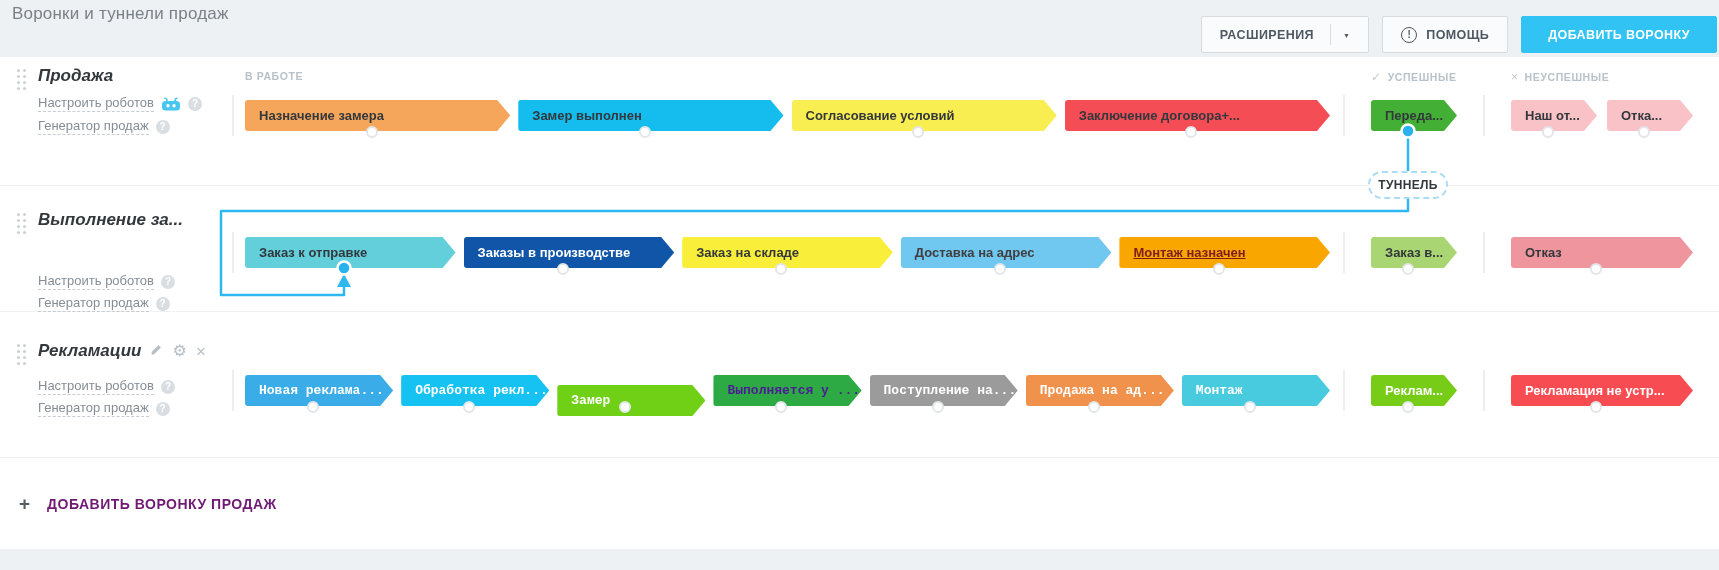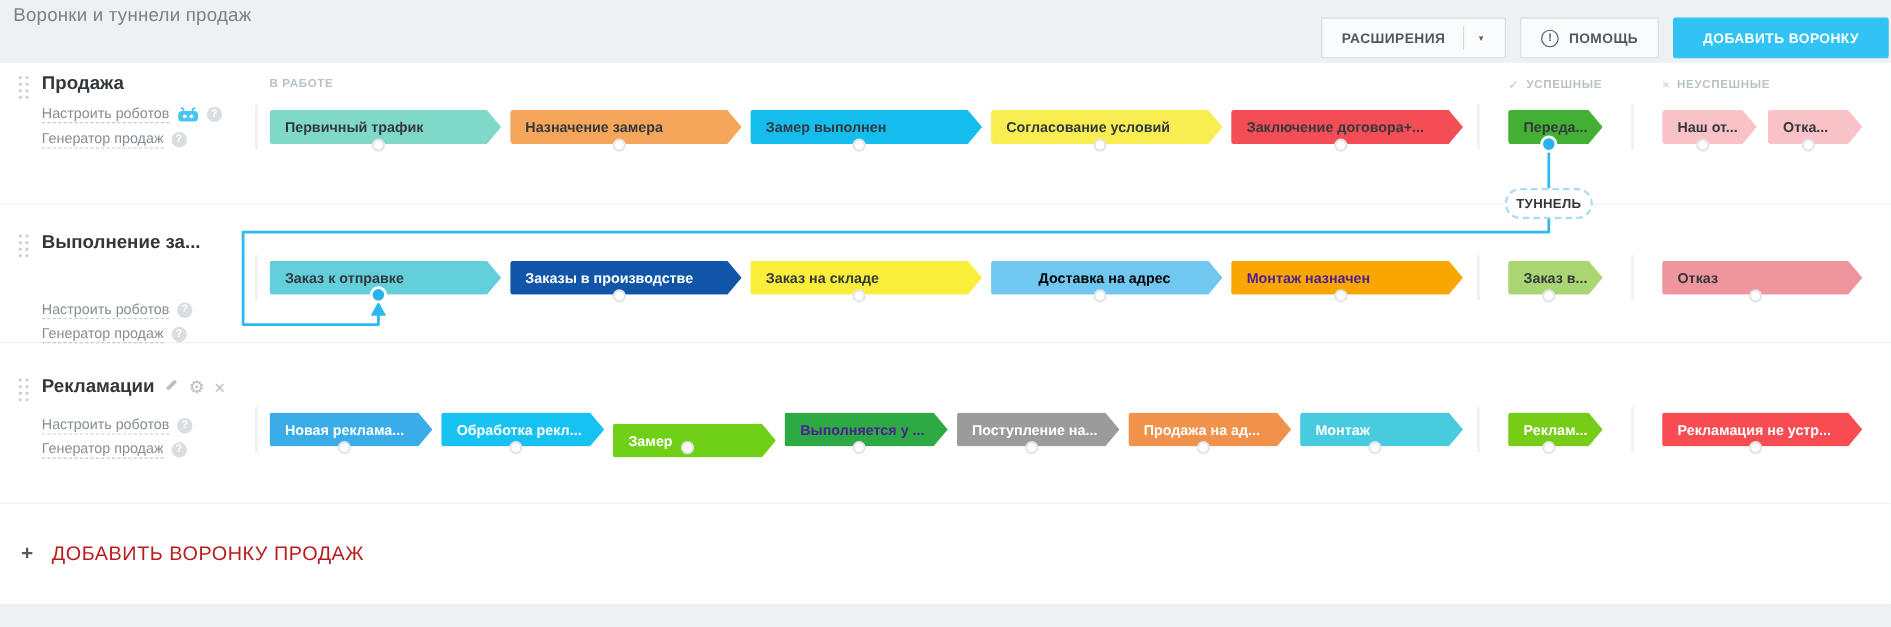--- a/index.html
+++ b/index.html
@@ -37,21 +37,21 @@
   }
   .frow{position:absolute;left:0;width:100%;border-bottom:1px solid #f0f1f2;box-sizing:border-box;}
   .handle{position:absolute;left:17px;width:9px;height:21px;}
   .handle i{
     display:block;width:3px;height:3px;border-radius:50%;background:#ccd1d6;
     box-shadow:6px 0 0 #ccd1d6,0 6px 0 #ccd1d6,6px 6px 0 #ccd1d6,
                0 12px 0 #ccd1d6,6px 12px 0 #ccd1d6,0 18px 0 #ccd1d6,6px 18px 0 #ccd1d6;
   }
   .ftitle{
     position:absolute;left:38px;font-size:17px;font-weight:700;color:#33383d;
-    white-space:nowrap;display:flex;align-items:flex-end;gap:9px;
+    white-space:nowrap;display:flex;align-items:center;gap:9px;font-style:italic;
   }
   .ftitle .ticon{font-size:14px;color:#b6bec5;font-weight:400;cursor:pointer;line-height:1;}
   .ftitle svg{cursor:pointer;}
   .flink{
     position:absolute;left:38px;font-size:13px;color:#858d95;white-space:nowrap;
     display:flex;align-items:center;gap:7px;cursor:pointer;
   }
   .flink .txt{border-bottom:1px dashed #c6ccd1;padding-bottom:1px;}
   .qmark{
     width:14px;height:14px;border-radius:50%;background:#d9dee2;color:#fff;
@@ -87,21 +87,21 @@
     font-size:12px;font-weight:700;color:#33383d;letter-spacing:.3px;cursor:pointer;
     box-sizing:border-box;
   }
   
   .footer-add{
     position:absolute;left:0;top:401px;width:100%;height:91px;
     display:flex;align-items:center;padding-left:19px;box-sizing:border-box;
     gap:17px;cursor:pointer;
   }
   .footer-add .plus{font-size:19px;font-weight:700;color:#555c64;line-height:1;}
-  .footer-add .lbl{font-size:18px;font-weight:400;color:#b91c1c;letter-spacing:.5px;}
+  .footer-add .lbl{font-size:14px;font-weight:700;color:#701a75;letter-spacing:.5px;}
 </style>
 </head>
 <body>
 
 <div class="page">
 
   <div class="hdr">
     <h1 class="page-title">Воронки и туннели продаж</h1>
     <div class="toolbar">
       <div class="btn">
@@ -145,24 +145,20 @@
             <span class="qmark">?</span>
           </div>
           <div class="col-div" style="left: 232px; top: 38px; height: 41px;"></div>
           <div class="zone-div" style="left: 1343px; top: 38px; height: 41px;"></div>
           <div class="zone-div" style="left: 1483px; top: 38px; height: 41px;"></div>
           <div class="zone-hdr" style="left: 245px; top: 13px;">В РАБОТЕ</div>
           <div class="zone-hdr" style="left: 1371px; top: 13px;"><span class="zicon">✓</span>УСПЕШНЫЕ</div>
           <div class="zone-hdr" style="left: 1511px; top: 13px;"><span class="zicon">×</span>НЕУСПЕШНЫЕ</div>
           <div class="zone" style="left: 245px; width: 1085px; top: 43px;">
             <div class="stage-wrap">
-              <div class="stage" style="background: rgb(127, 216, 200); color: rgb(51, 56, 61);">Первичный трафик</div>
-              <span class="sdot"></span>
-            </div>
-            <div class="stage-wrap">
               <div class="stage" style="background: rgb(246, 166, 90); color: rgb(51, 56, 61);">Назначение замера</div>
               <span class="sdot"></span>
             </div>
             <div class="stage-wrap">
               <div class="stage" style="background: rgb(20, 189, 238); color: rgb(51, 56, 61);">Замер выполнен</div>
               <span class="sdot"></span>
             </div>
             <div class="stage-wrap">
               <div class="stage" style="background: rgb(248, 237, 81); color: rgb(51, 56, 61);">Согласование условий</div>
               <span class="sdot"></span>
@@ -212,25 +208,25 @@
             </div>
             <div class="stage-wrap">
               <div class="stage" style="background: rgb(16, 85, 167); color: rgb(255, 255, 255);">Заказы в производстве</div>
               <span class="sdot"></span>
             </div>
             <div class="stage-wrap">
               <div class="stage" style="background: rgb(249, 238, 58); color: rgb(51, 56, 61);">Заказ на складе</div>
               <span class="sdot"></span>
             </div>
             <div class="stage-wrap">
-              <div class="stage" style="background: rgb(112, 199, 240); color: #000000; text-align: center;">Доставка на адрес</div>
-              <span class="sdot"></span>
-            </div>
-            <div class="stage-wrap">
-              <div class="stage" style="background: rgb(249, 166, 0); color: #4c1d95;">Монтаж назначен</div>
+              <div class="stage" style="background: rgb(112, 199, 240); color: #404040;">Доставка на адрес</div>
+              <span class="sdot"></span>
+            </div>
+            <div class="stage-wrap">
+              <div class="stage" style="background: rgb(249, 166, 0); color: #7f1d1d; text-decoration: underline;">Монтаж назначен</div>
               <span class="sdot"></span>
             </div>
           </div>
           <div class="zone" style="left: 1371px; width: 86px; top: 51px;">
             <div class="stage-wrap">
               <div class="stage" style="background: rgb(169, 213, 115); color: rgb(51, 56, 61);">Заказ в...</div>
               <span class="sdot"></span>
             </div>
           </div>
           <div class="zone" style="left: 1511px; width: 182px; top: 51px; gap: 10px;">
@@ -256,21 +252,21 @@
             <span class="txt">Настроить роботов</span>
             <span class="qmark">?</span>
           </div>
           <div class="flink" style="top: 88px;">
             <span class="txt">Генератор продаж</span>
             <span class="qmark">?</span>
           </div>
           <div class="col-div" style="left: 232px; top: 58px; height: 41px;"></div>
           <div class="zone-div" style="left: 1343px; top: 58px; height: 41px;"></div>
           <div class="zone-div" style="left: 1483px; top: 58px; height: 41px;"></div>
-          <div class="zone" style="left: 245px; width: 1085px; top: 63px;">
+          <div class="zone" style="left: 245px; width: 1085px; top: 63px; font-family: Liberation Mono, monospace;">
             <div class="stage-wrap">
               <div class="stage" style="background: rgb(58, 173, 233); color: rgb(255, 255, 255);">Новая реклама...</div>
               <span class="sdot"></span>
             </div>
             <div class="stage-wrap">
               <div class="stage" style="background: rgb(22, 194, 242); color: rgb(255, 255, 255);">Обработка рекл...</div>
               <span class="sdot"></span>
             </div>
             <div class="stage-wrap">
               <div class="stage" style="background: rgb(112, 208, 22); color: rgb(255, 255, 255); margin-top: 10px;">Замер</div>

